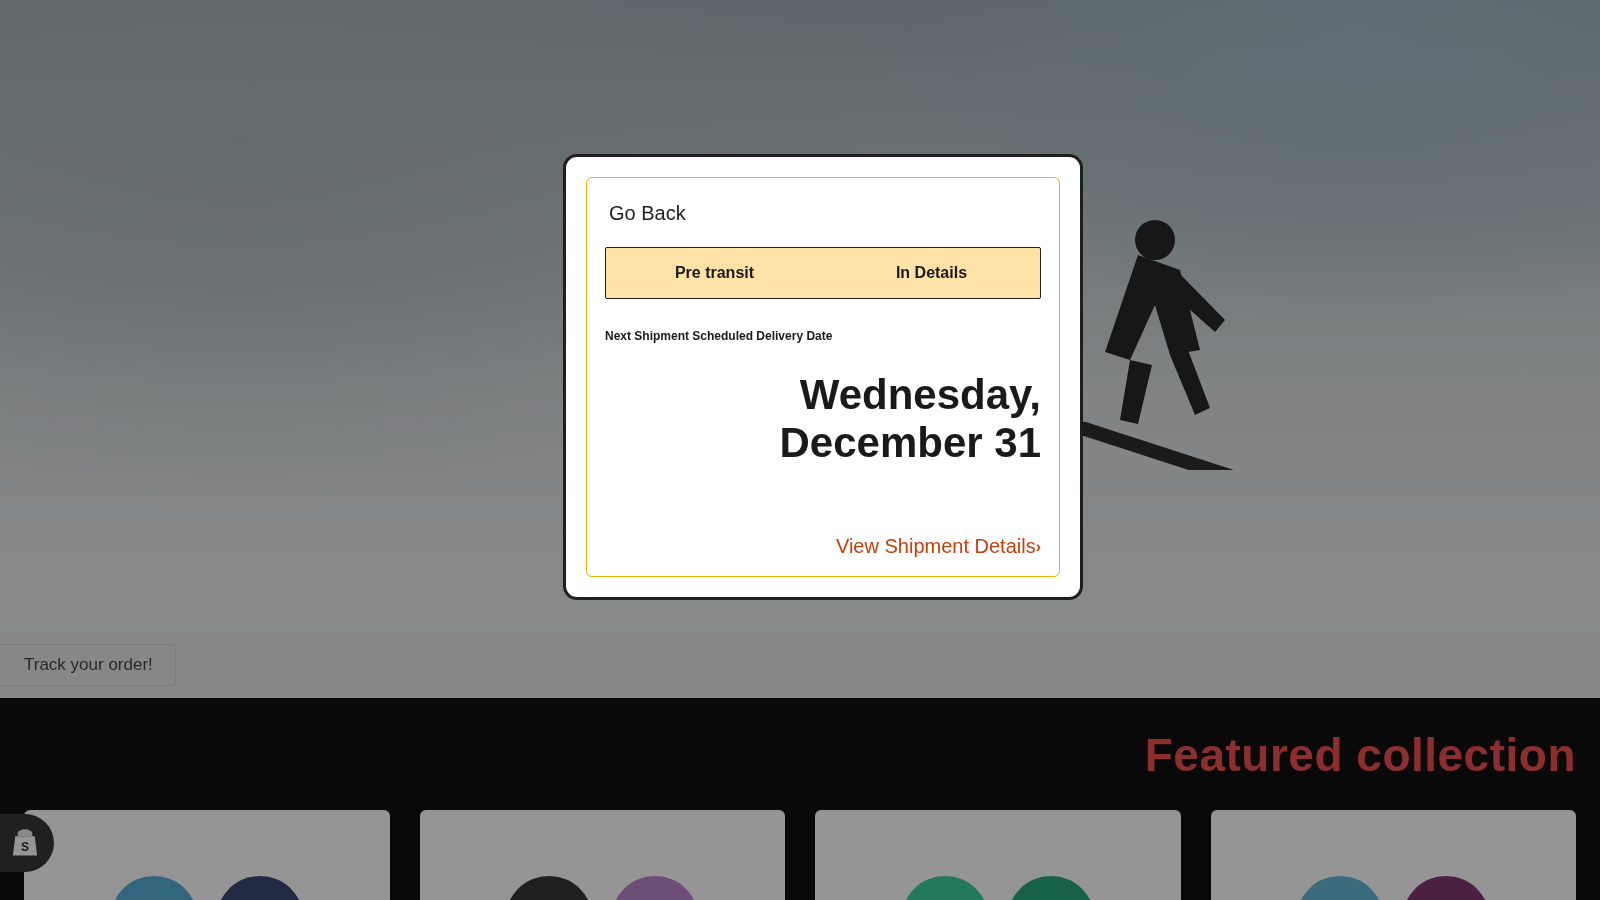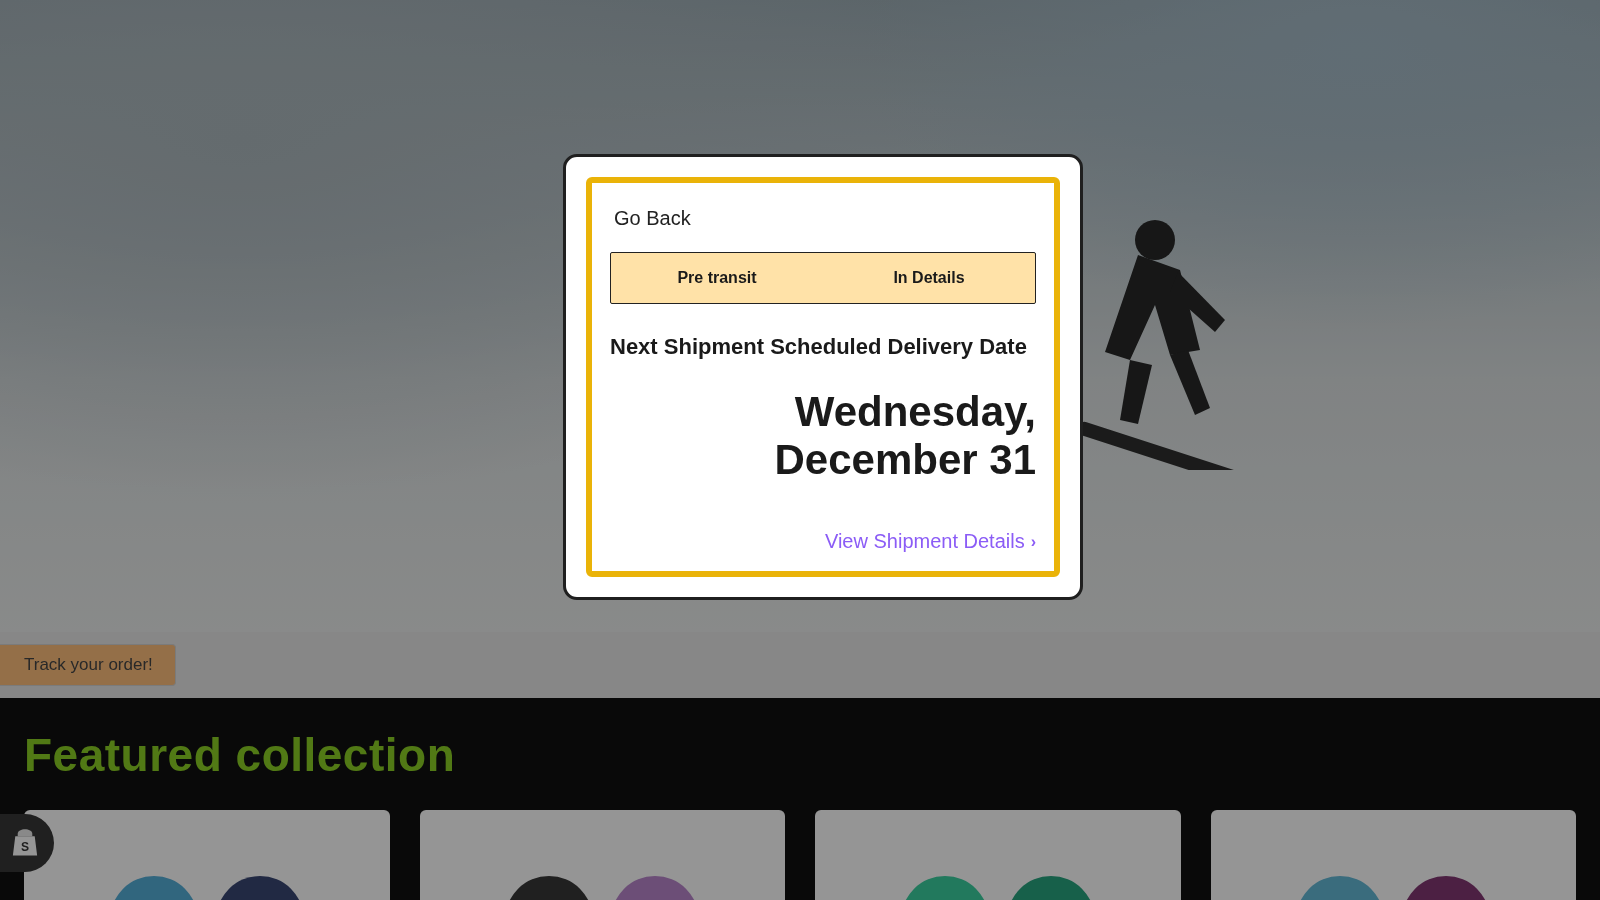--- a/index.html
+++ b/index.html
@@ -17,42 +17,42 @@
   
   .rider {
     position: absolute; right: 340px; top: 210px; width: 200px; height: 260px;
   }
   .rider svg { width: 100%; height: 100%; }
 
   
   .track-button {
     position: absolute; left: 0; top: 644px;
     padding: 10px 22px 10px 24px;
-    background: #fdba74;
+    background: #e5e5e5;
     border: 1px solid #cfcfcf;
     border-left: none;
     border-radius: 0 4px 4px 0;
     font-size: 17px;
     color: #3a3a3a;
     cursor: pointer;
   }
 
   
   .below-strip {
     position: absolute; left:0; right:0; top:632px; height:66px;
     background:#e5e5e5;
   }
 
   
   .featured {
     position: absolute; left: 0; right: 0; top: 698px; bottom: 0;
     background: #000; color: #fff;
     padding: 30px 24px 0 24px;
   }
-  .featured h2 { font-size: 46px; font-weight: 800; color: #84cc16; letter-spacing: 0.5px; }
+  .featured h2 { font-size: 46px; font-weight: 800; color: #ef4444; letter-spacing: 0.5px; text-align: right; }
   .cards { display: flex; gap: 30px; margin-top: 28px; }
   .card {
     width: 390px; height: 200px; background: #fff; border-radius: 6px;
     display: flex; align-items: center; justify-content: center; gap: 18px;
     padding-top: 20px;
   }
   .circle { width: 88px; height: 88px; border-radius: 50%; }
 
   
   .shop-badge {
@@ -70,50 +70,50 @@
   }
 
   
   .modal {
     position: absolute; left: 563px; top: 154px;
     width: 520px; background: #fff;
     border: 3px solid #1f1f1f; border-radius: 14px;
     padding: 20px;
   }
   .modal-inner {
-    border: 6px solid #eab308; border-radius: 6px;
+    border: 1px solid #eab308; border-radius: 6px;
     padding: 22px 18px 18px 18px;
     min-height: 400px;
     display: flex; flex-direction: column;
   }
   .go-back {
     font-size: 20px; color: #222; background: none; border: none;
     text-align: left; cursor: pointer; padding: 2px 4px; margin-bottom: 20px;
     align-self: flex-start;
   }
   .status-bar {
     display: flex; border: 1px solid #222; border-radius: 2px; overflow: hidden;
     background: #ffe2a8;
   }
   .status-cell {
     flex: 1; text-align: center; padding: 16px 8px;
     font-weight: 700; font-size: 16px; color: #1a1a1a;
   }
   .next-label {
-    margin-top: 30px; font-size: 22px; font-weight: 700; color: #1a1a1a;
+    margin-top: 30px; font-size: 12px; font-weight: 700; color: #1a1a1a;
   }
   .date-big {
     margin-top: 28px; text-align: right; font-size: 42px; font-weight: 800;
     line-height: 1.15; color: #1a1a1a;
   }
   .view-details {
     margin-top: auto; align-self: flex-end;
     background: none; border: none; cursor: pointer;
-    font-size: 20px; color: #8b5cf6;
-    display: inline-flex; align-items: center; gap: 6px;
+    font-size: 20px; color: #c2410c;
+    display: inline-flex; align-items: center; gap: 0;
     padding-top: 40px;
   }
   .chevron { font-size: 16px; font-weight: 800; }
 </style>
 </head>
 <body>
 
 <div class="page">
 
   <div class="hero">

